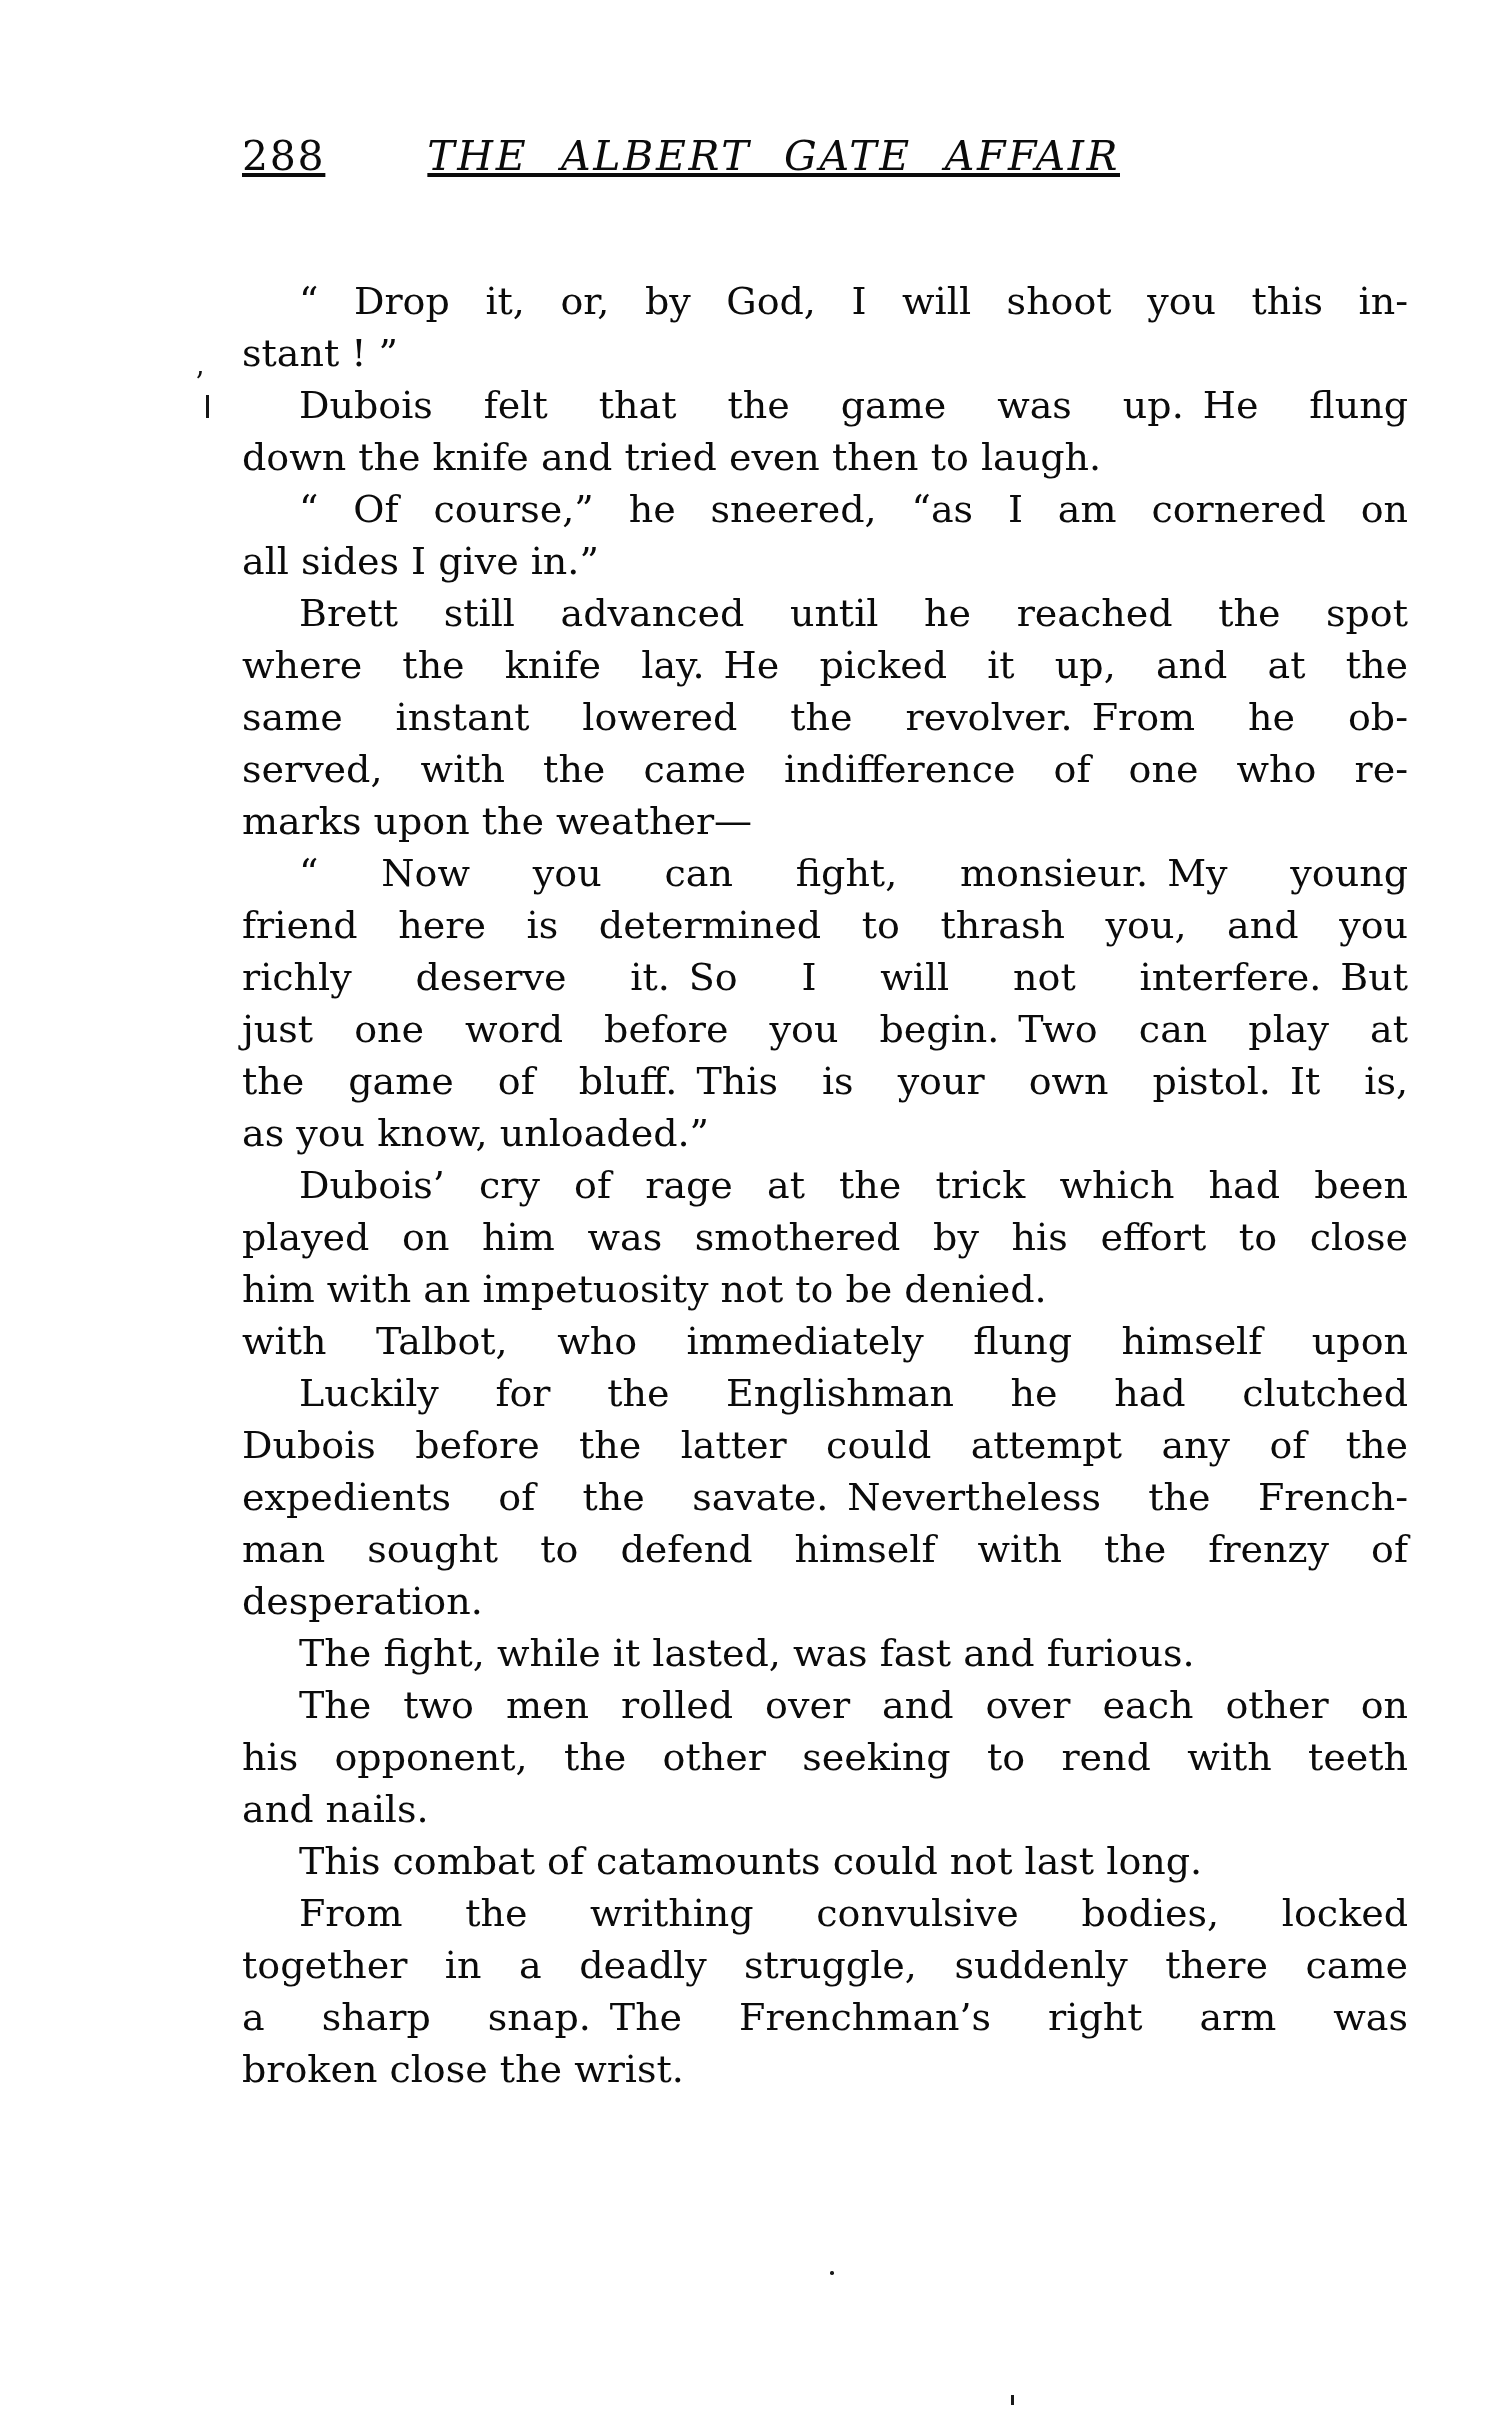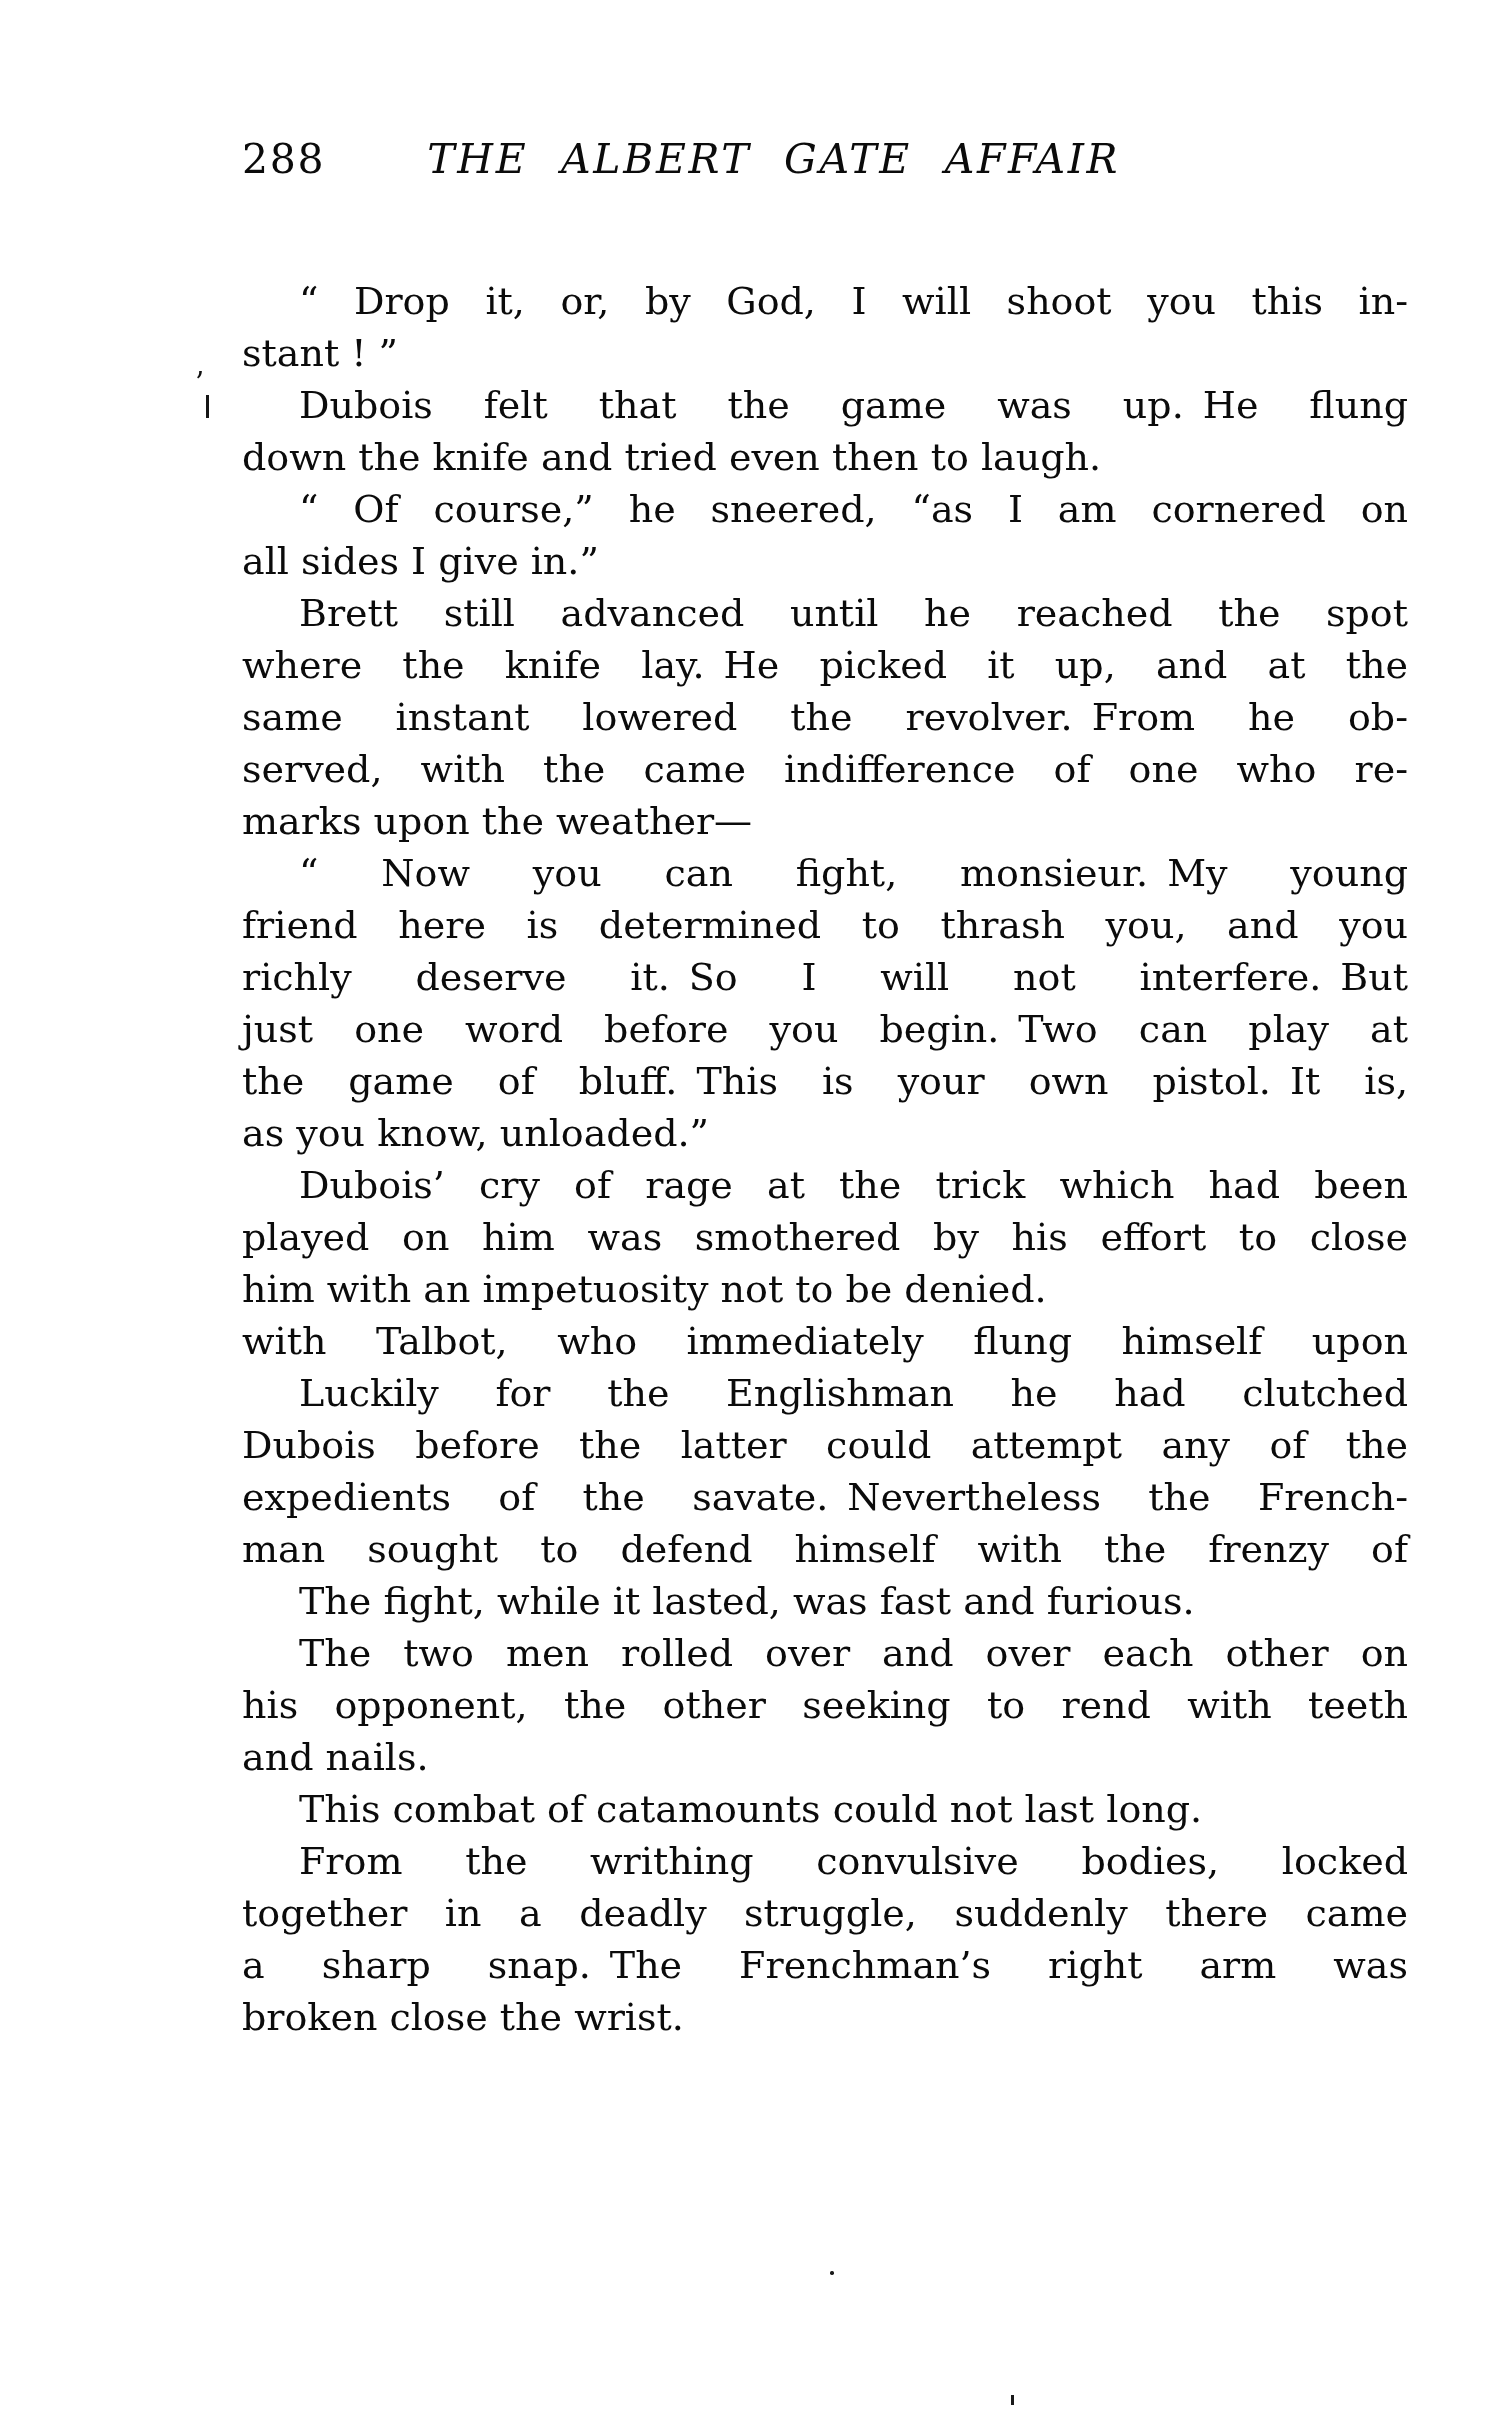--- a/index.html
+++ b/index.html
@@ -13,22 +13,23 @@
     color:#0b0b0b;
   }
   
   .running-head{
     position:absolute;
     left:242px;
     top:128px;
     width:1166px;
     height:55px;
     display:flex;
-    align-items:flex-end;
+    align-items:center;
     white-space:nowrap;
+    text-decoration:underline;
   }
   .page-number{
     font-size:41px;
     letter-spacing:1.7px;
     margin-right:102px;
   }
   .book-title{
     font-size:41px;
     font-style:italic;
     letter-spacing:2.6px;
@@ -121,20 +122,21 @@
       <div class="line">the game of bluff. This is your own pistol. It is,</div>
       <div class="line end">as you know, unloaded.”</div>
       <div class="line indent">Dubois’ cry of rage at the trick which had been</div>
       <div class="line">played on him was smothered by his effort to close</div>
       <div class="line end">him with an impetuosity not to be denied.</div>
       <div class="line">with Talbot, who immediately flung himself upon</div>
       <div class="line indent">Luckily for the Englishman he had clutched</div>
       <div class="line">Dubois before the latter could attempt any of the</div>
       <div class="line">expedients of the savate. Nevertheless the French-</div>
       <div class="line">man sought to defend himself with the frenzy of</div>
+      <div class="line end">desperation.</div>
       <div class="line indent end">The fight, while it lasted, was fast and furious.</div>
       <div class="line indent">The two men rolled over and over each other on</div>
       <div class="line">his opponent, the other seeking to rend with teeth</div>
       <div class="line end">and nails.</div>
       <div class="line indent end">This combat of catamounts could not last long.</div>
       <div class="line indent">From the writhing convulsive bodies, locked</div>
       <div class="line">together in a deadly struggle, suddenly there came</div>
       <div class="line">a sharp snap. The Frenchman’s right arm was</div>
       <div class="line end">broken close the wrist.</div>
     </div>

